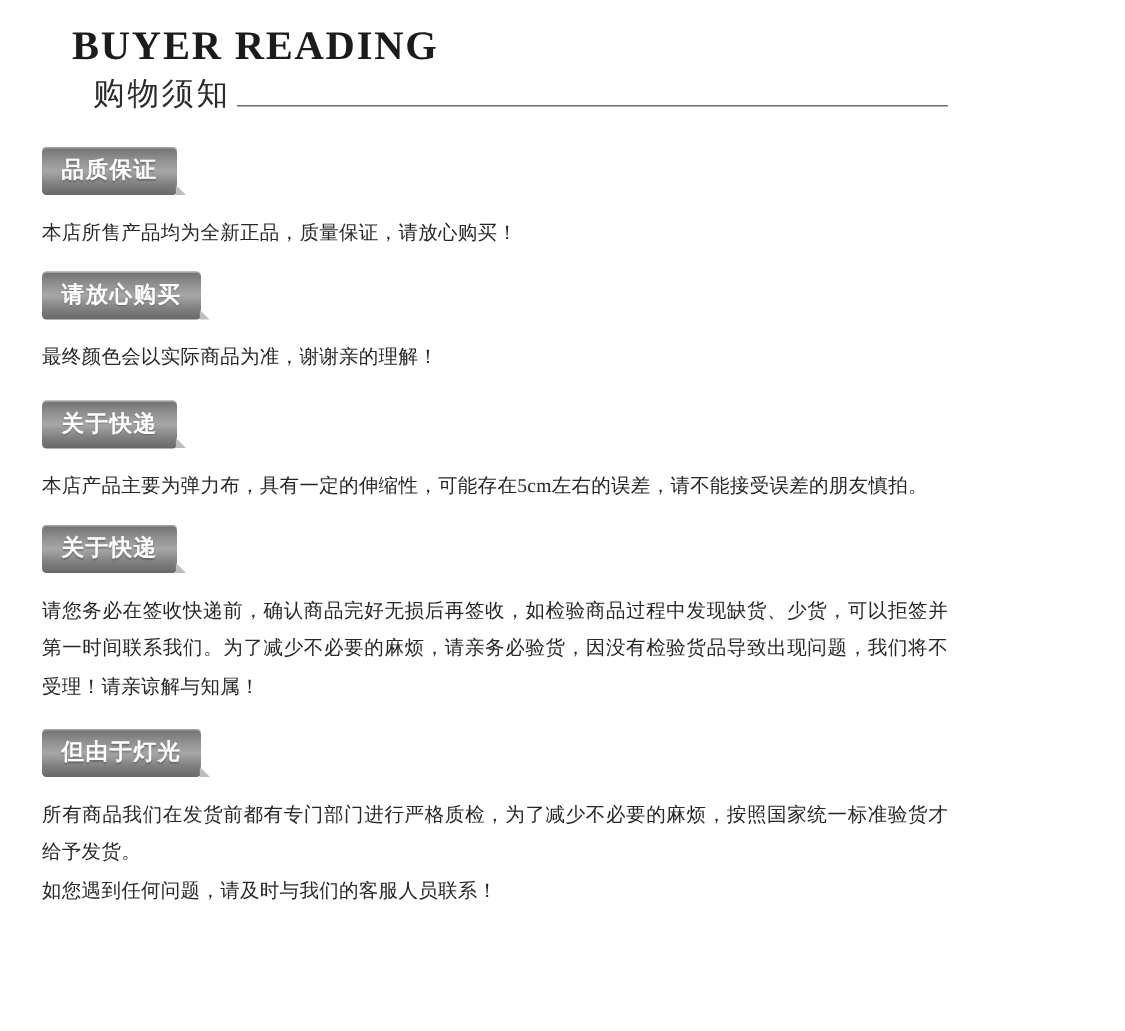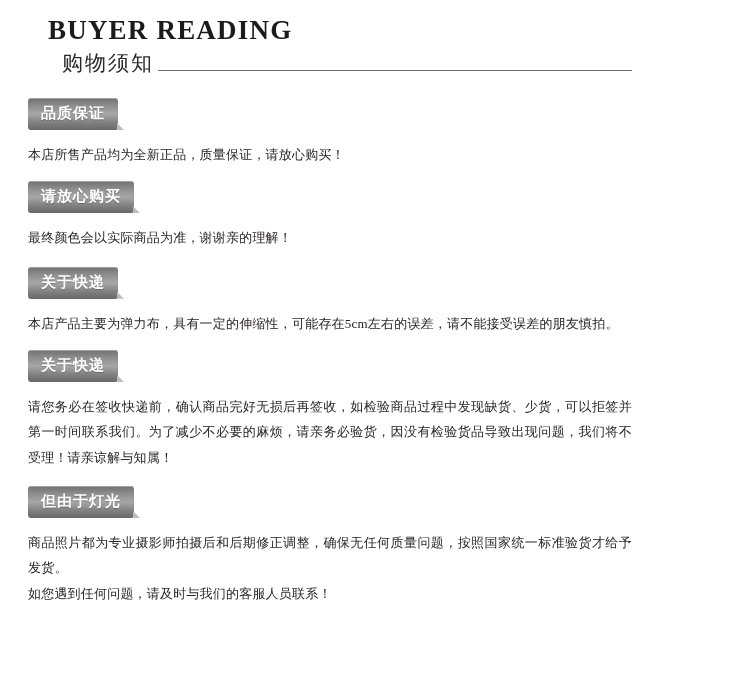--- a/index.html
+++ b/index.html
@@ -143,19 +143,19 @@
     <div class="section">
       <span class="tag">关于快递</span>
       <div class="body-text gap-mid">
         <p>请您务必在签收快递前，确认商品完好无损后再签收，如检验商品过程中发现缺货、少货，可以拒签并第一时间联系我们。为了减少不必要的麻烦，请亲务必验货，因没有检验货品导致出现问题，我们将不受理！请亲谅解与知属！</p>
       </div>
     </div>
 
     <div class="section">
       <span class="tag">但由于灯光</span>
       <div class="body-text">
-        <p>商品照片都为专业摄影师拍摄后和后期修正调整，确保无任何质量问题，按照国家统一标准验货才给予发货。</p>
+        <p>所有商品我们在发货前都有专门部门进行严格质检，为了减少不必要的麻烦，按照国家统一标准验货才给予发货。</p>
         <p>如您遇到任何问题，请及时与我们的客服人员联系！</p>
       </div>
     </div>
 
   </div>
 </div>
 
 </body></html>

